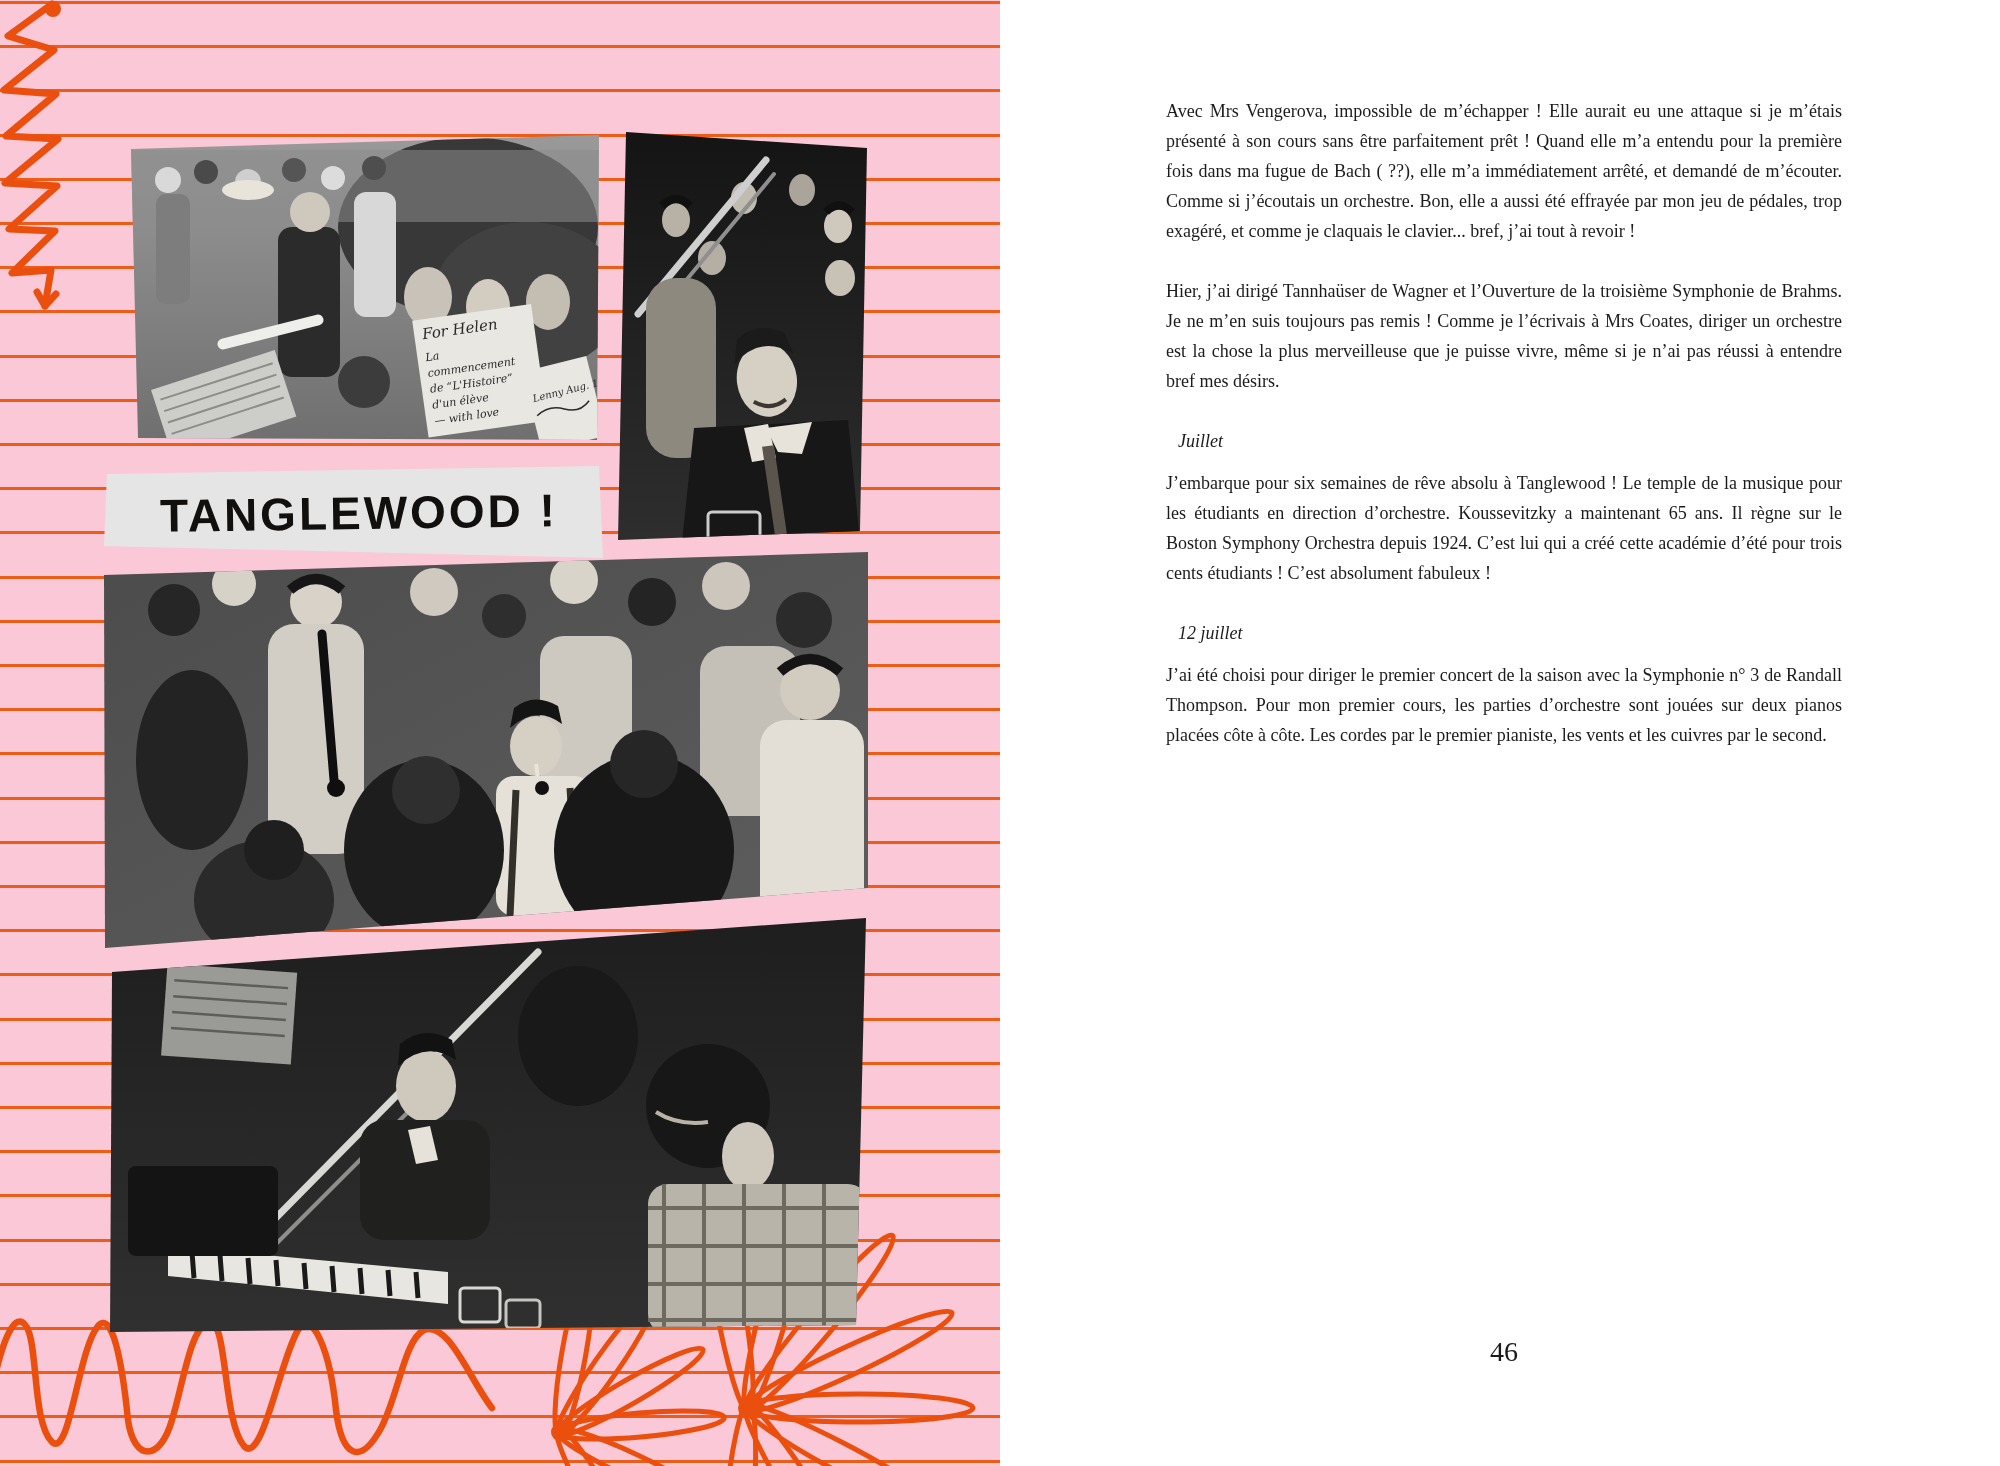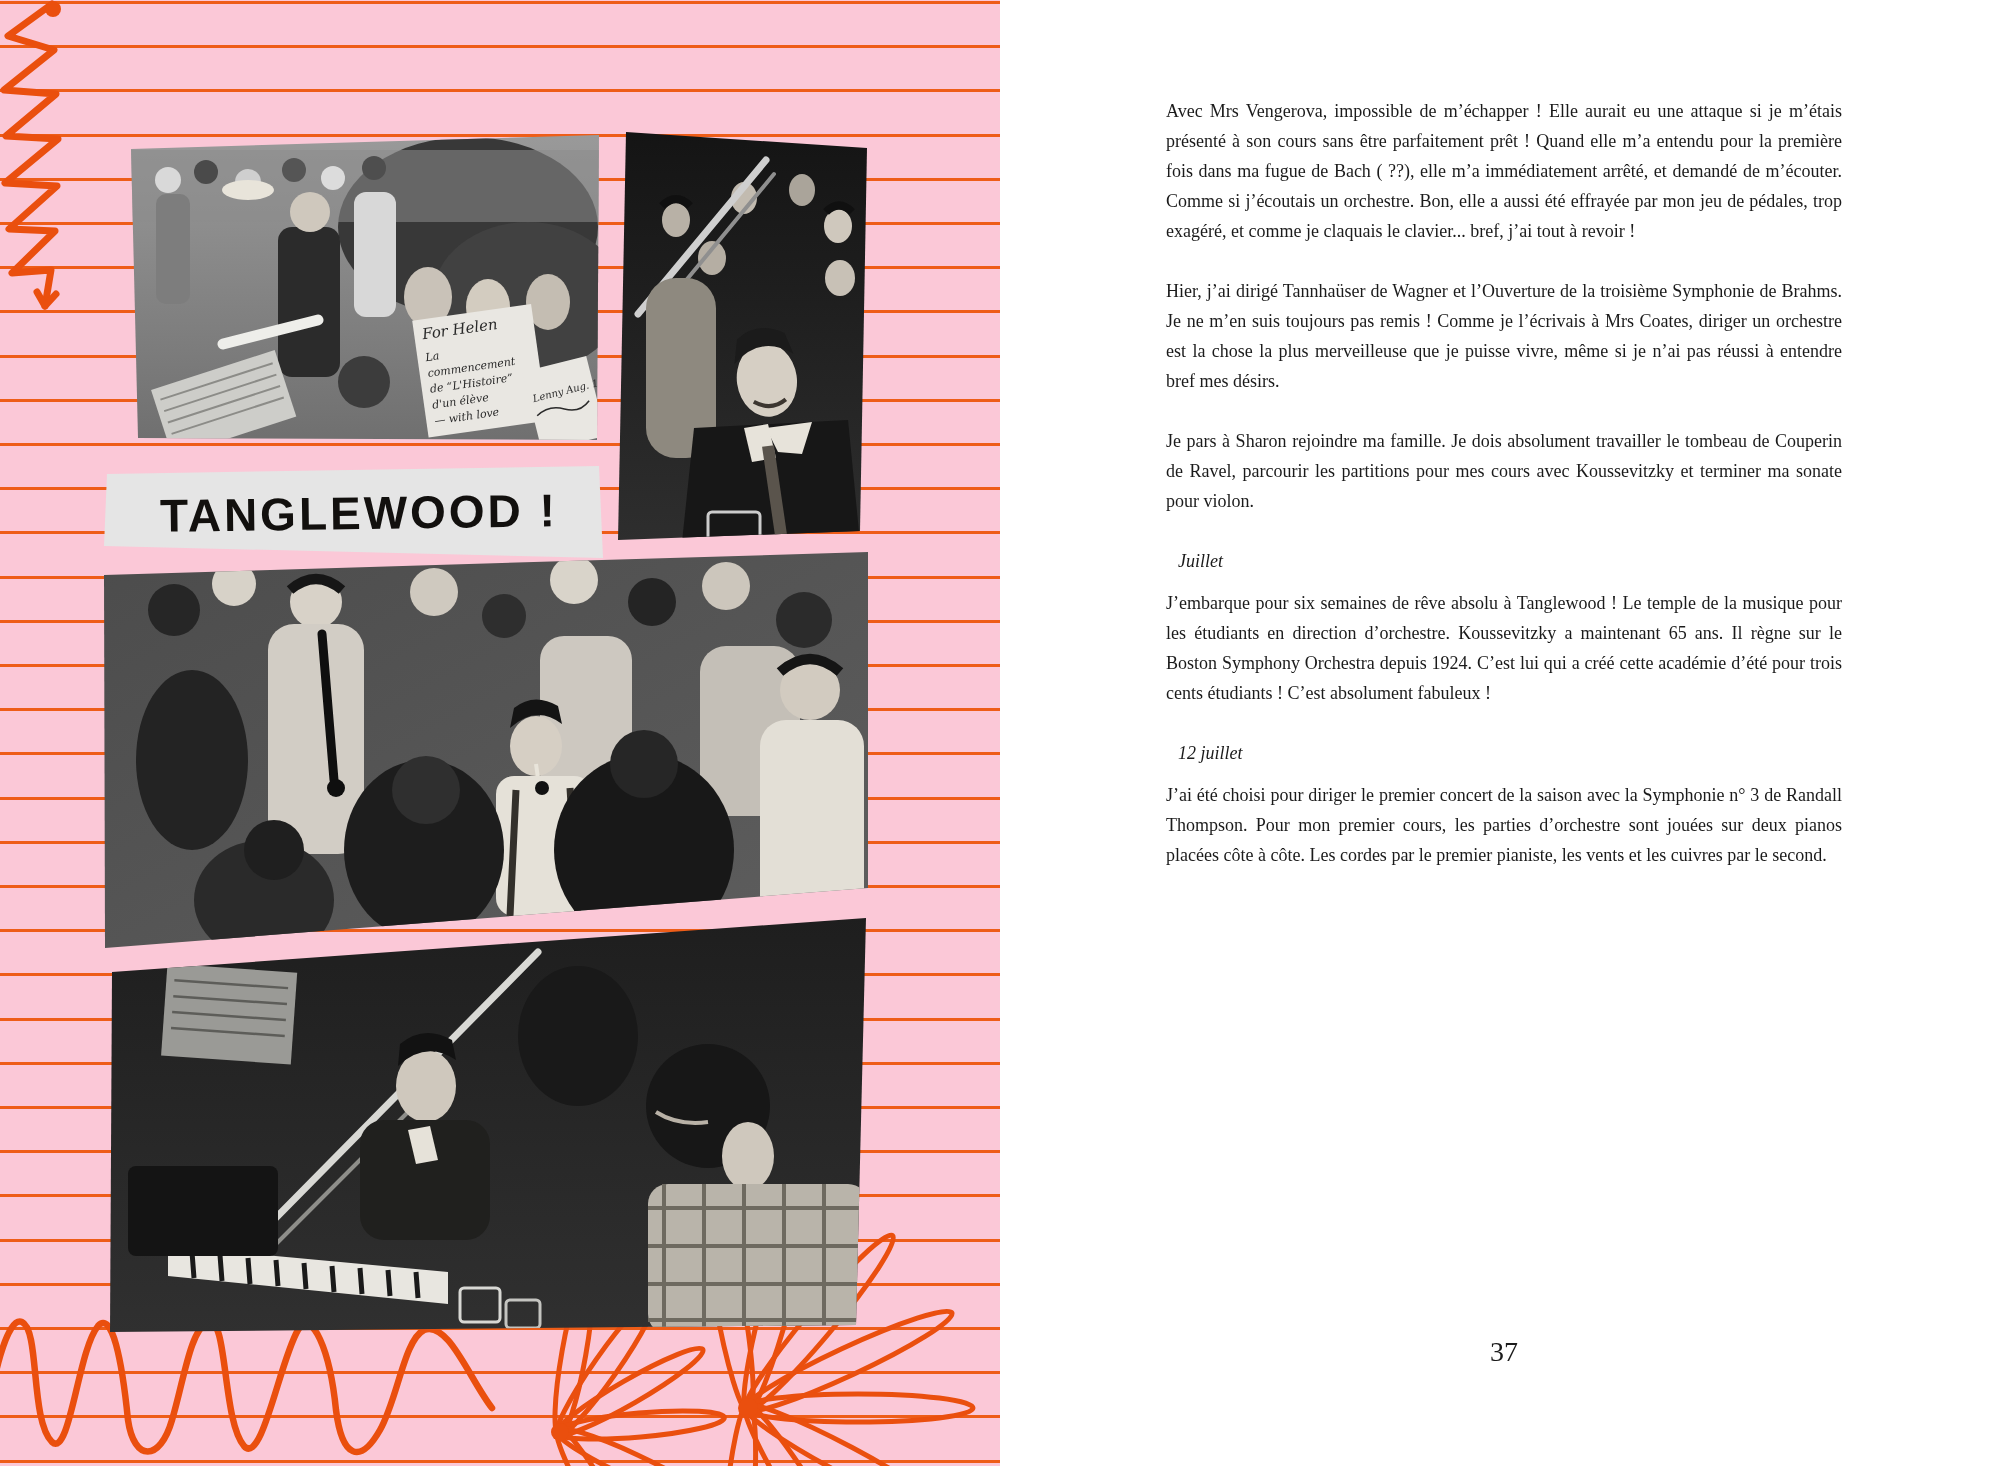--- a/index.html
+++ b/index.html
@@ -261,22 +261,21 @@
         <path d="M540,292 h220 M540,330 h220 M540,368 h220 M540,404 h220" stroke="#6e6a60" stroke-width="4"></path>
         <ellipse cx="470" cy="120" rx="60" ry="70" fill="#191919"></ellipse>
       </svg>
     </figure>
   </section>
 
   <section class="right-page">
     <div class="text-col">
       <p class="body">Avec Mrs Vengerova, impossible de m’échapper ! Elle aurait eu une attaque si je m’étais présenté à son cours sans être parfaitement prêt ! Quand elle m’a entendu pour la première fois dans ma fugue de Bach ( ??), elle m’a immédiatement arrêté, et demandé de m’écouter. Comme si j’écoutais un orchestre. Bon, elle a aussi été effrayée par mon jeu de pédales, trop exagéré, et comme je claquais le clavier... bref, j’ai tout à revoir !</p>
       <p class="body">Hier, j’ai dirigé Tannhaüser de Wagner et l’Ouverture de la troisième Symphonie de Brahms. Je ne m’en suis toujours pas remis ! Comme je l’écrivais à Mrs Coates, diriger un orchestre est la chose la plus merveilleuse que je puisse vivre, même si je n’ai pas réussi à entendre bref mes désirs.</p>
-      <p class="body">Je pars à Sharon rejoindre ma famille. Je dois absolument travailler le tombeau de Couperin de Ravel, parcourir les partitions pour mes cours avec Koussevitzky et terminer ma sonate pour violon.</p>
       <p class="date">Juillet</p>
       <p class="body">J’embarque pour six semaines de rêve absolu à Tanglewood ! Le temple de la musique pour les étudiants en direction d’orchestre. Koussevitzky a maintenant 65 ans. Il règne sur le Boston Symphony Orchestra depuis 1924. C’est lui qui a créé cette académie d’été pour trois cents étudiants ! C’est absolument fabuleux !</p>
       <p class="date">12 juillet</p>
       <p class="body">J’ai été choisi pour diriger le premier concert de la saison avec la Symphonie n° 3 de Randall Thompson. Pour mon premier cours, les parties d’orchestre sont jouées sur deux pianos placées côte à côte. Les cordes par le premier pianiste, les vents et les cuivres par le second.</p>
     </div>
-    <div class="page-number">37</div>
+    <div class="page-number">46</div>
   </section>
 
 </div>
 
 </body></html>

